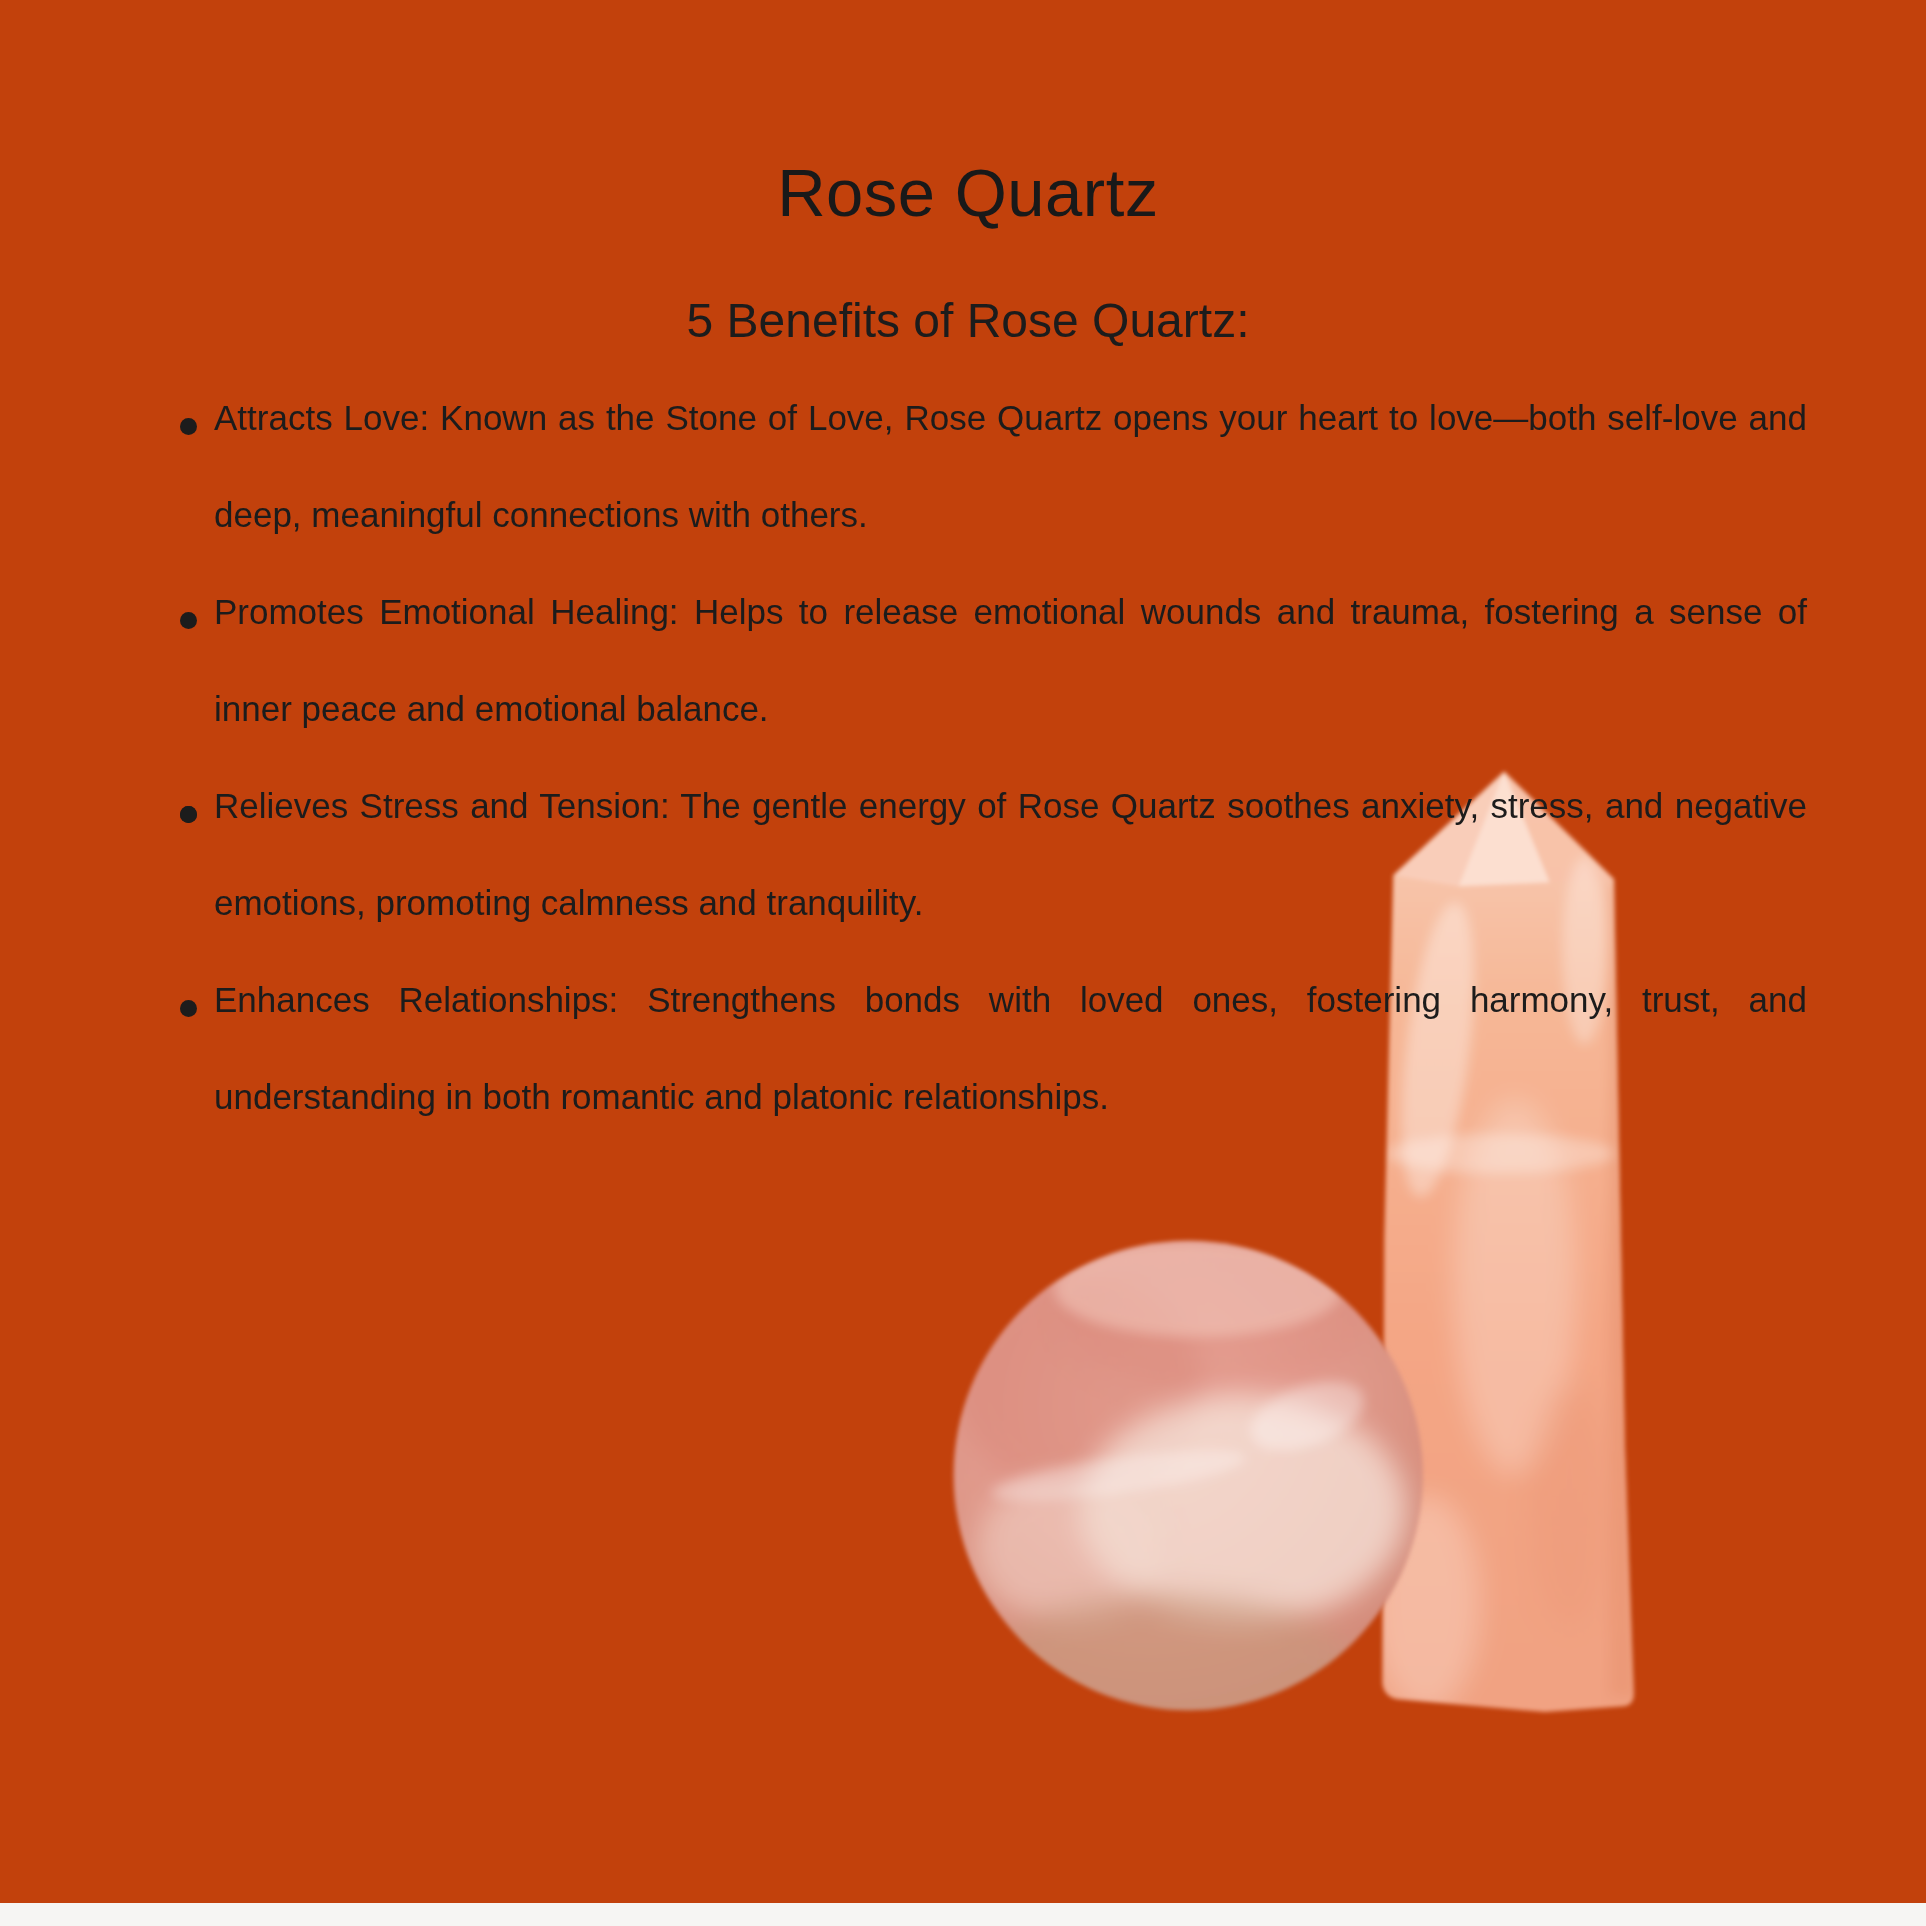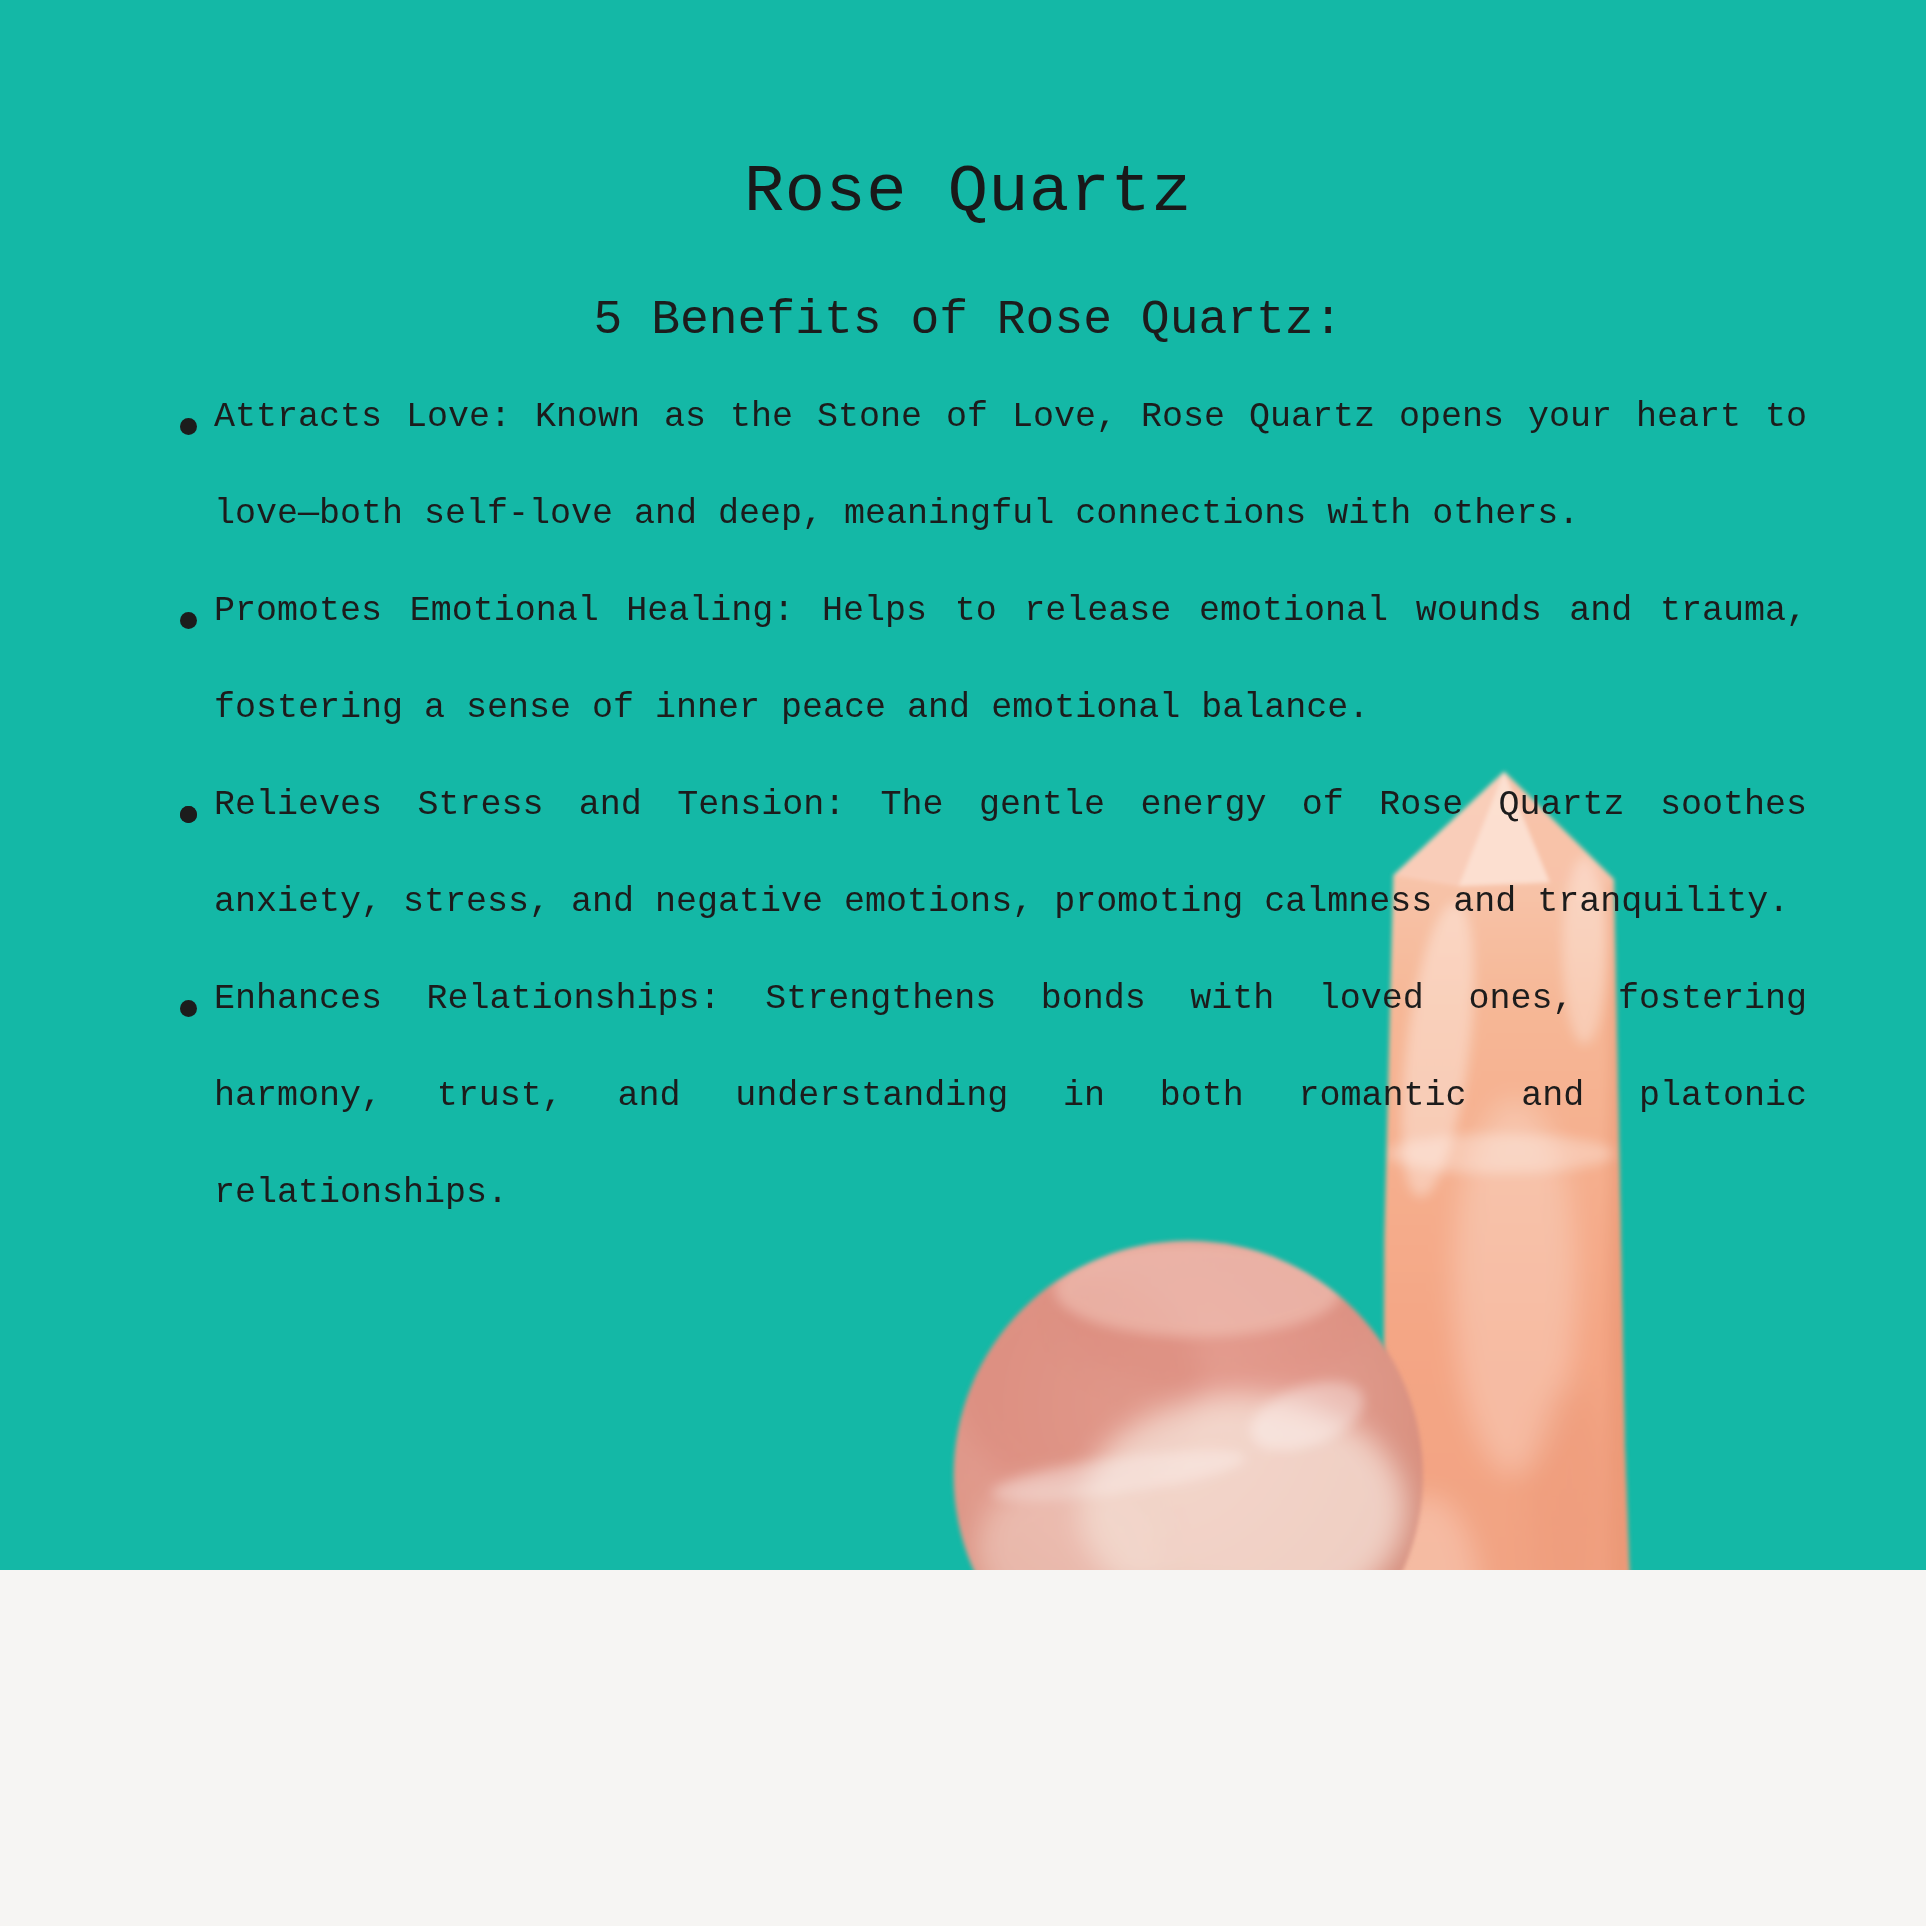--- a/index.html
+++ b/index.html
@@ -3,24 +3,24 @@
 <meta charset="utf-8">
 <style>
   html, body {
     margin: 0;
     padding: 0;
     background: #f6f5f3;
   }
   .canvas {
     position: relative;
     width: 1927px;
-    height: 1570px;
-    background: #14b8a6;
+    height: 1903px;
+    background: #c2410c;
     overflow: hidden;
-    font-family: Liberation Mono, monospace;
+    font-family: Liberation Sans, sans-serif;
     color: #1c1c1c;
   }
   .crystals {
     position: absolute;
     left: 0; top: 0;
     width: 1927px;
     height: 1927px;
     z-index: 1;
   }
   .text-layer {

